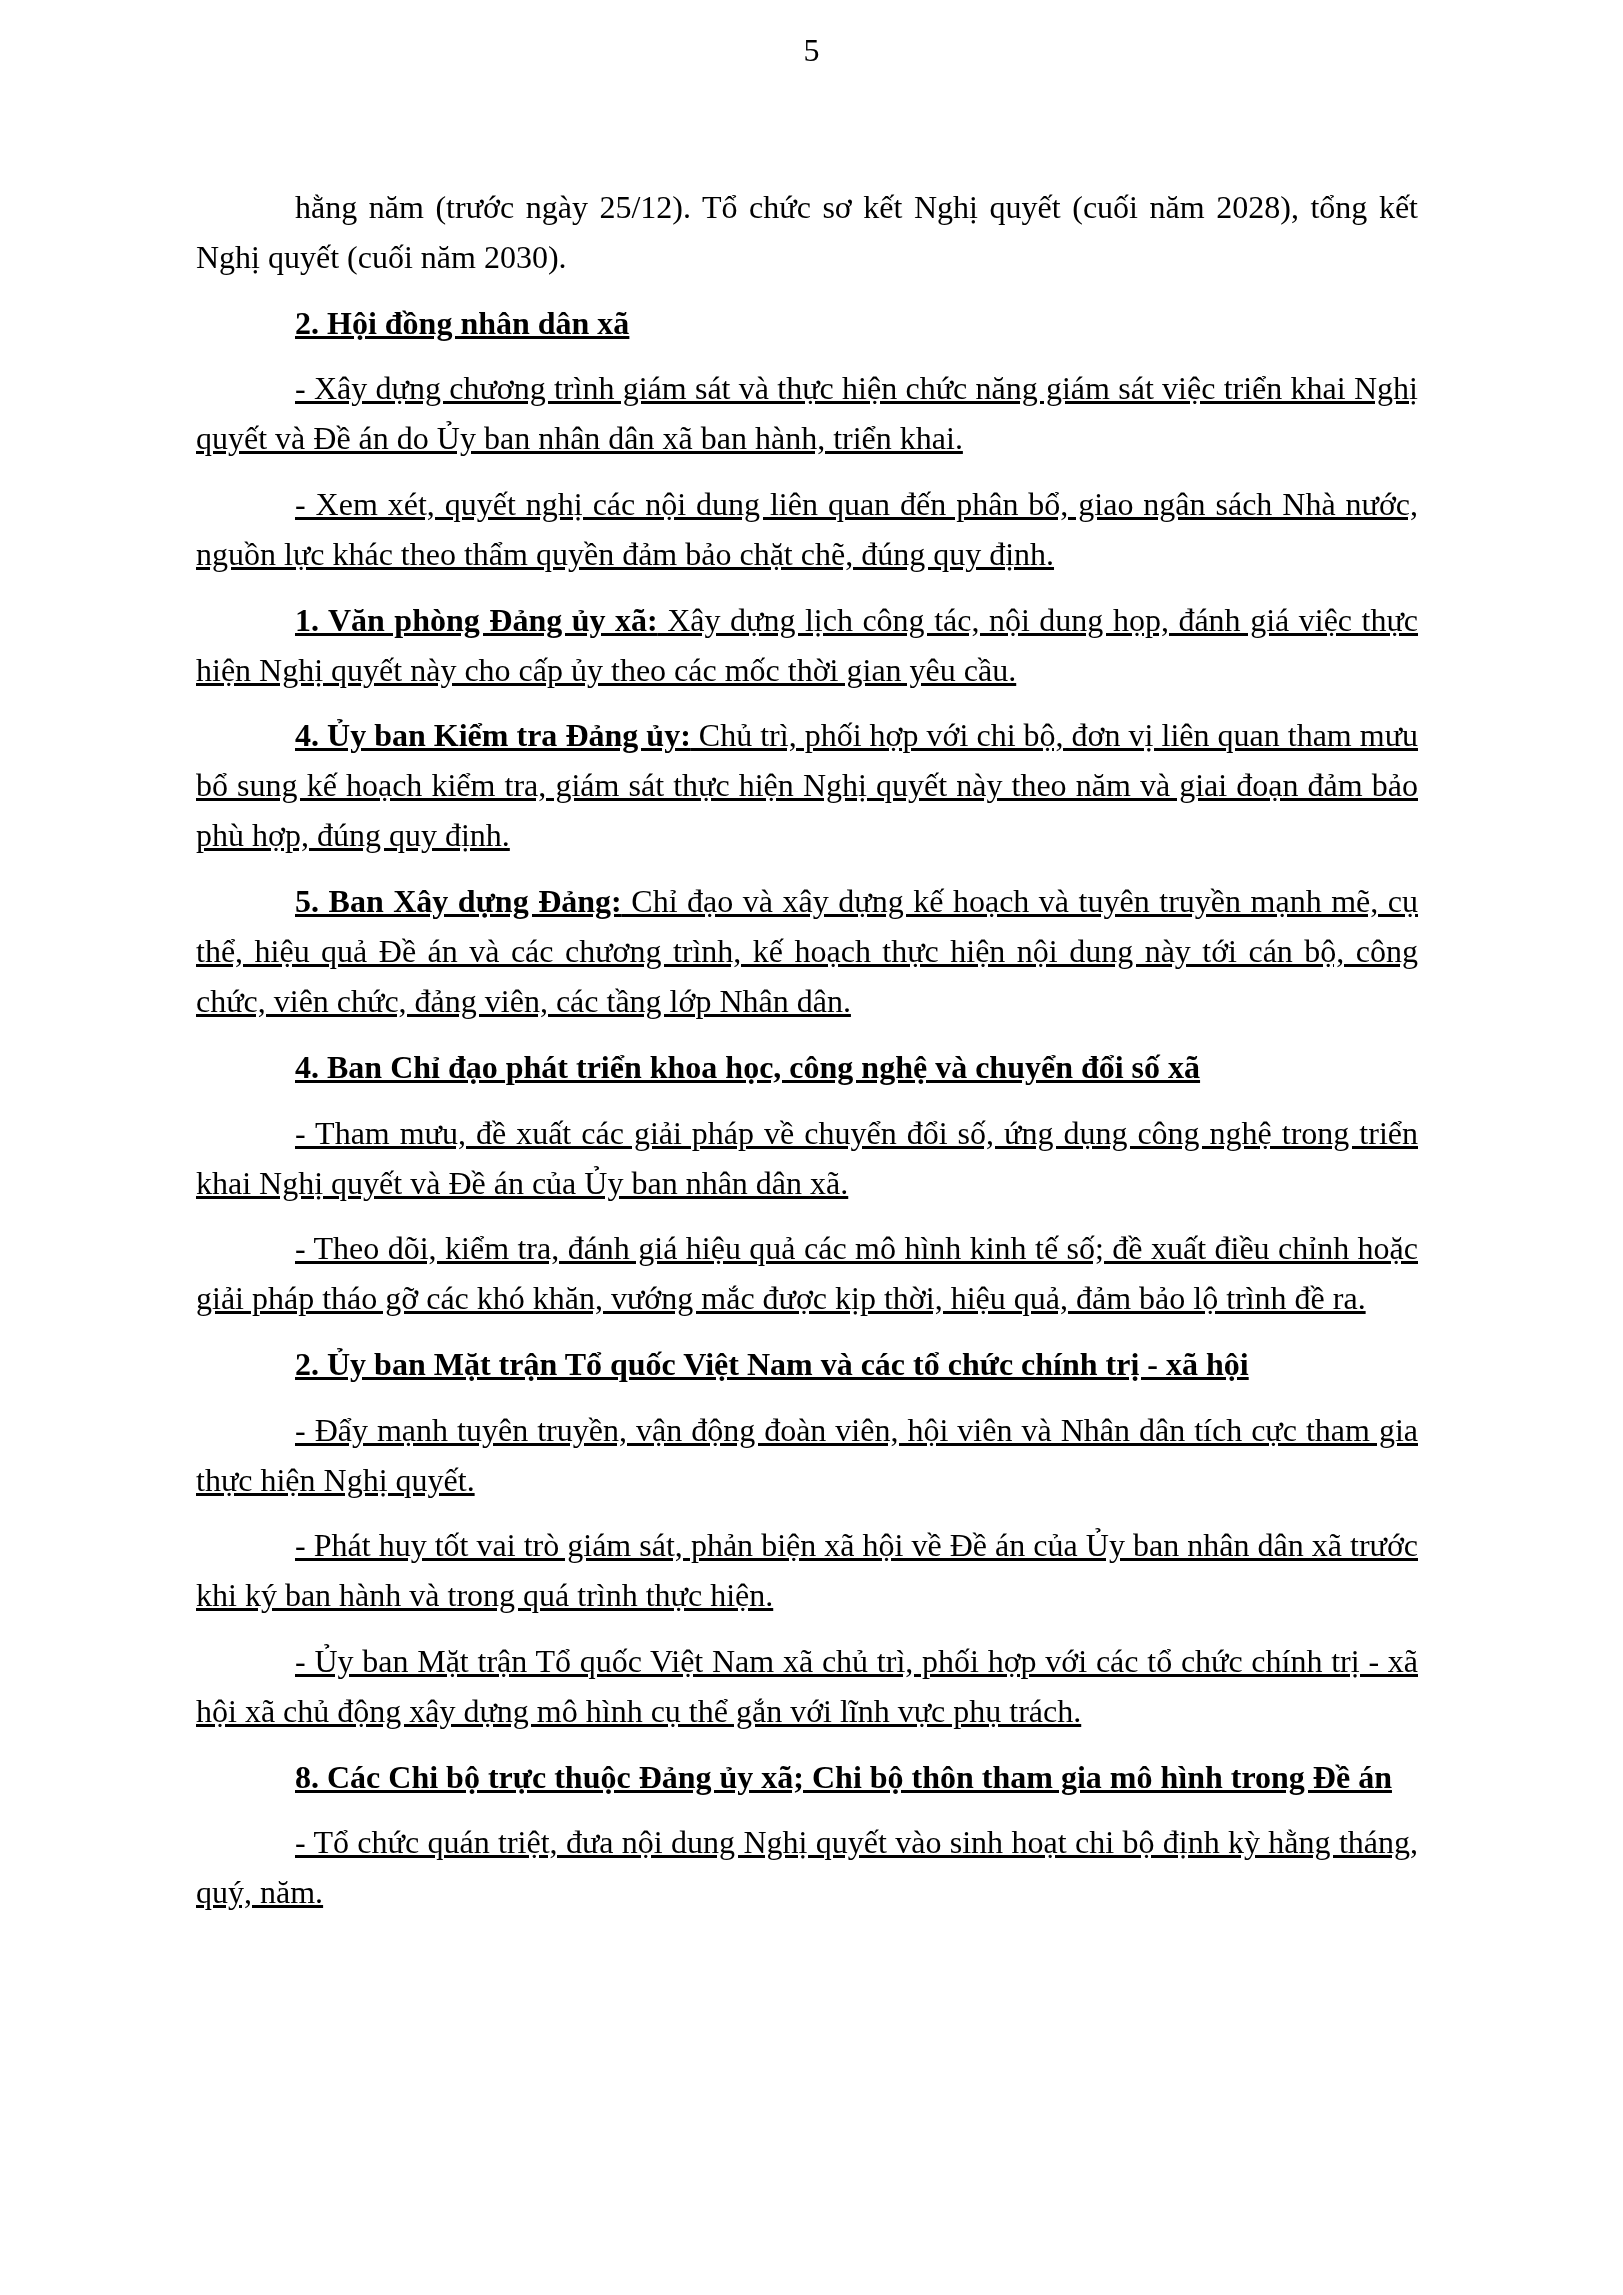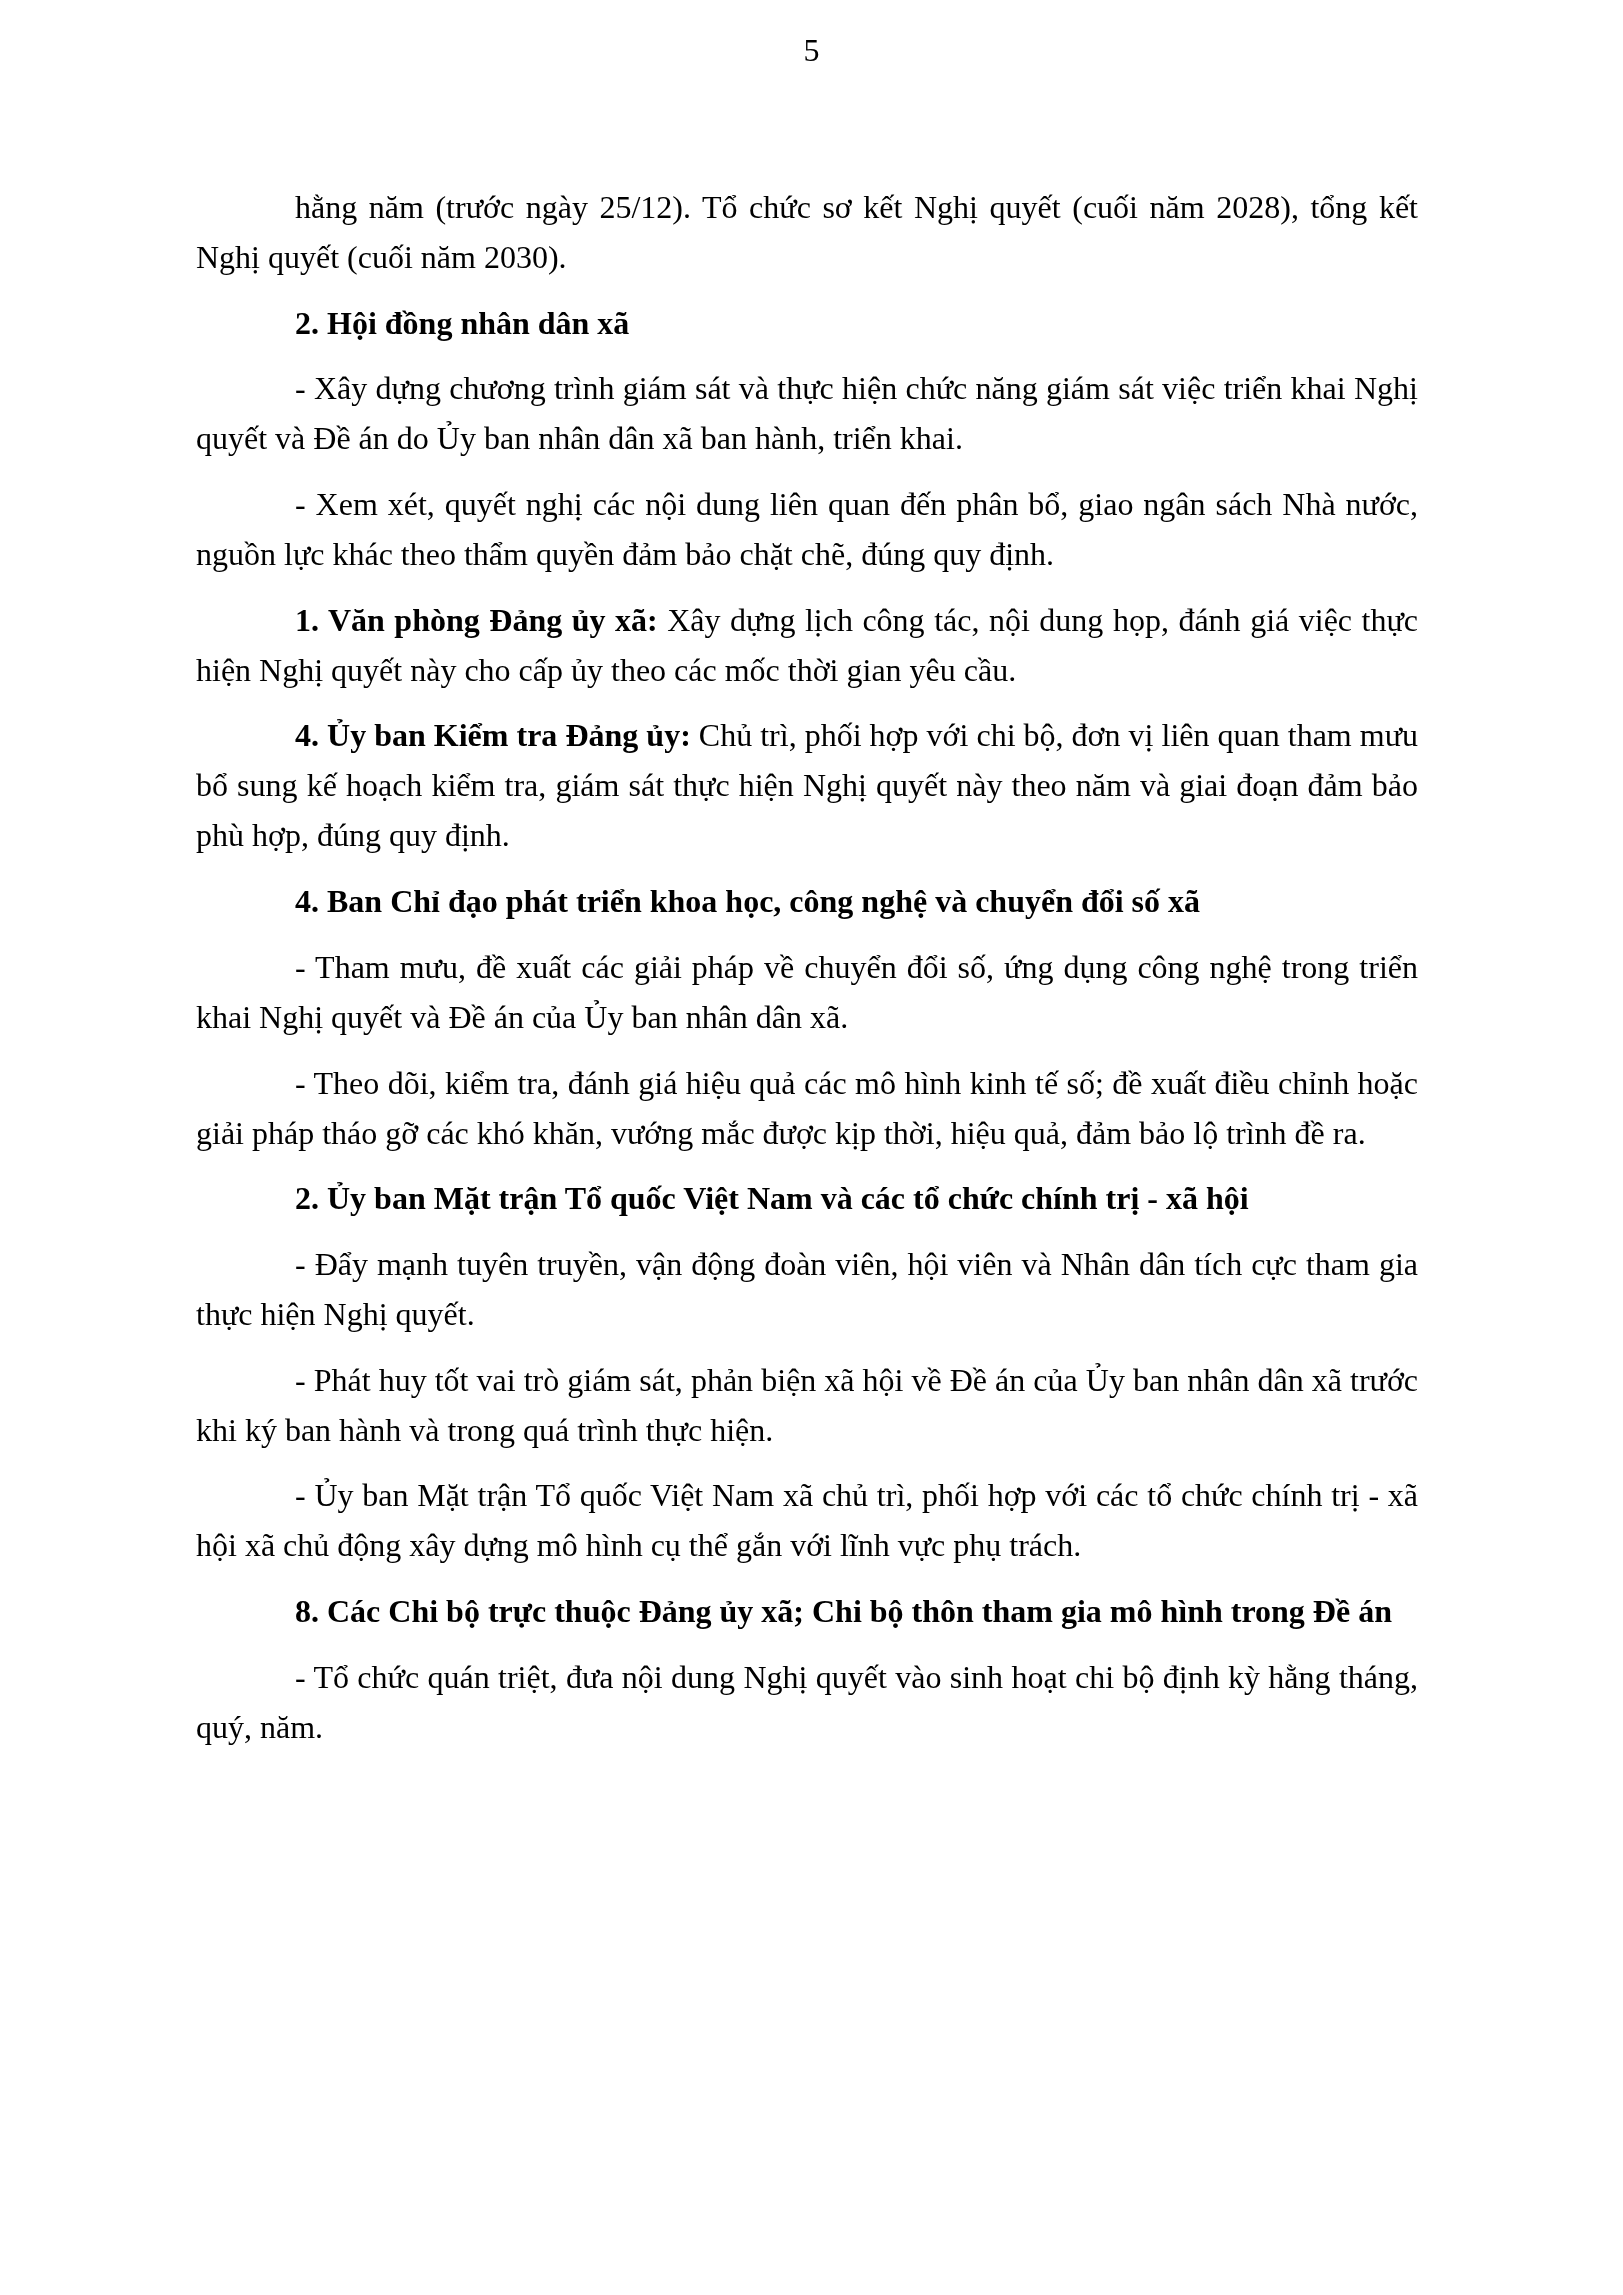--- a/index.html
+++ b/index.html
@@ -38,20 +38,21 @@
     margin: 0 8px 0 0;
     font-size: 32px;
     line-height: 50px;
     text-align: justify;
     text-justify: inter-word;
     text-indent: 99px;
     hyphens: none;
   }
   p + p {
     margin-top: 15.7px;
+    text-decoration: underline;
   }
   .b {
     font-weight: bold;
   }
   p.heading {
     font-weight: bold;
   }
 </style>
 </head>
 <body>
@@ -79,20 +80,23 @@
     </p>
 
     <p>
       <span class="b">1. Văn phòng Đảng ủy xã:</span><span> Xây dựng lịch công tác, nội dung họp, đánh giá việc thực hiện Nghị quyết này cho cấp ủy theo các mốc thời gian yêu cầu.</span>
     </p>
 
     <p>
       <span class="b">4. Ủy ban Kiểm tra Đảng ủy:</span><span> Chủ trì, phối hợp với chi bộ, đơn vị liên quan tham mưu bổ sung kế hoạch kiểm tra, giám sát thực hiện Nghị quyết này theo năm và giai đoạn đảm bảo phù hợp, đúng quy định.</span>
     </p>
 
+    <p>
+      <span class="b">5. Ban Xây dựng Đảng:</span><span> Chỉ đạo và xây dựng kế hoạch và tuyên truyền mạnh mẽ, cụ thể, hiệu quả Đề án và các chương trình, kế hoạch thực hiện nội dung này tới cán bộ, công chức, viên chức, đảng viên, các tầng lớp Nhân dân.</span>
+    </p>
 
     <p class="heading">
       <span>4. Ban Chỉ đạo phát triển khoa học, công nghệ và chuyển đổi số xã</span>
     </p>
 
     <p>
       <span>- Tham mưu, đề xuất các giải pháp về chuyển đổi số, ứng dụng công nghệ trong triển khai Nghị quyết và Đề án của Ủy ban nhân dân xã.</span>
     </p>
 
     <p>

